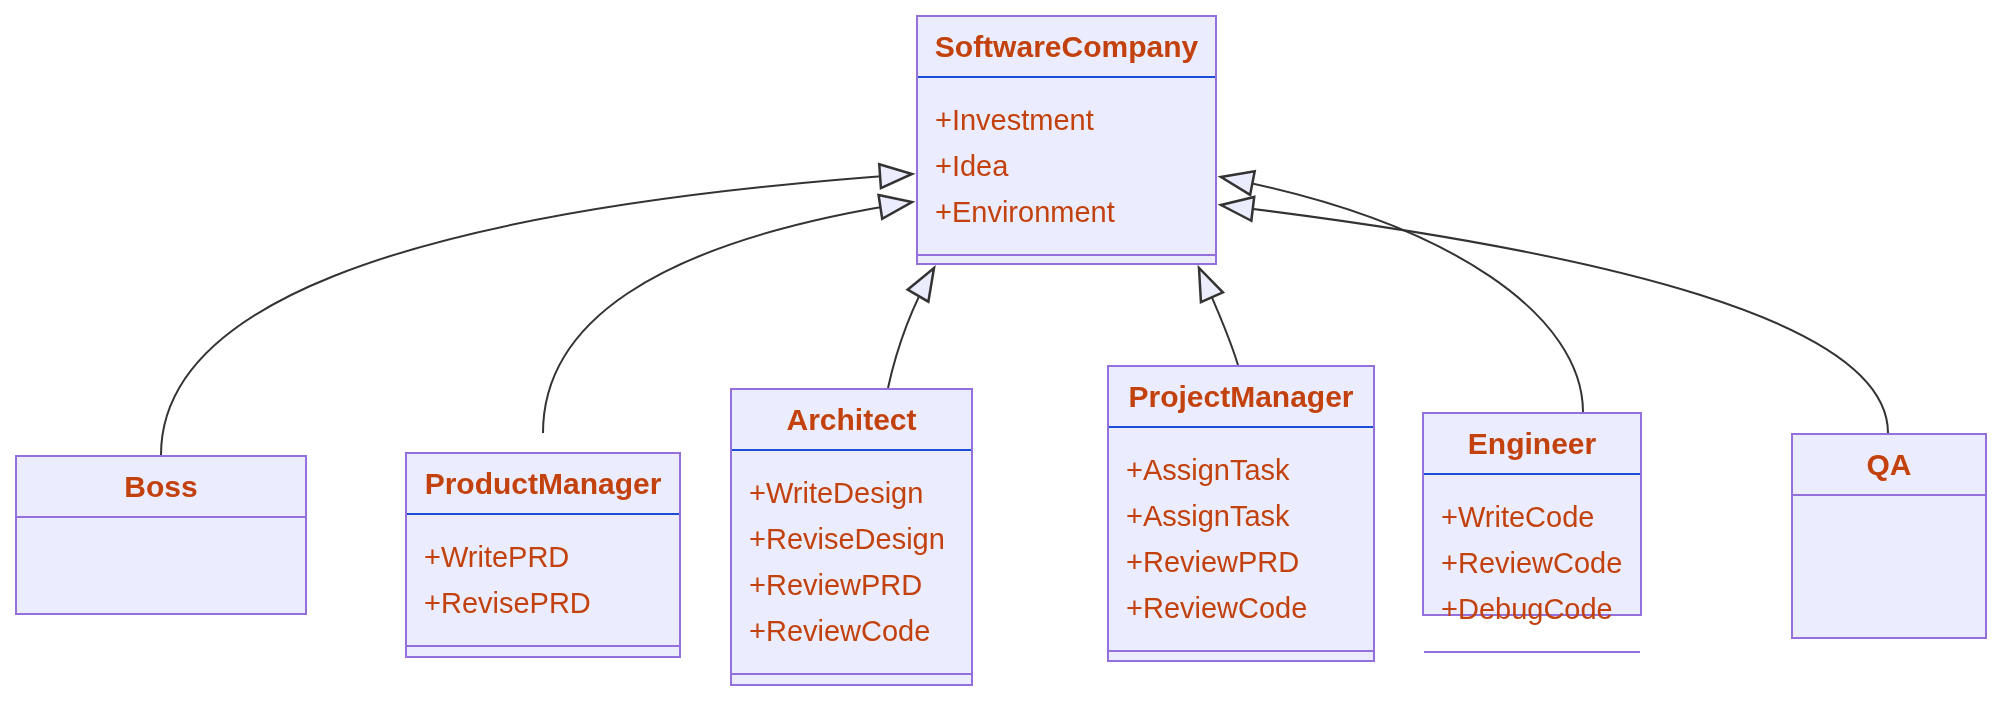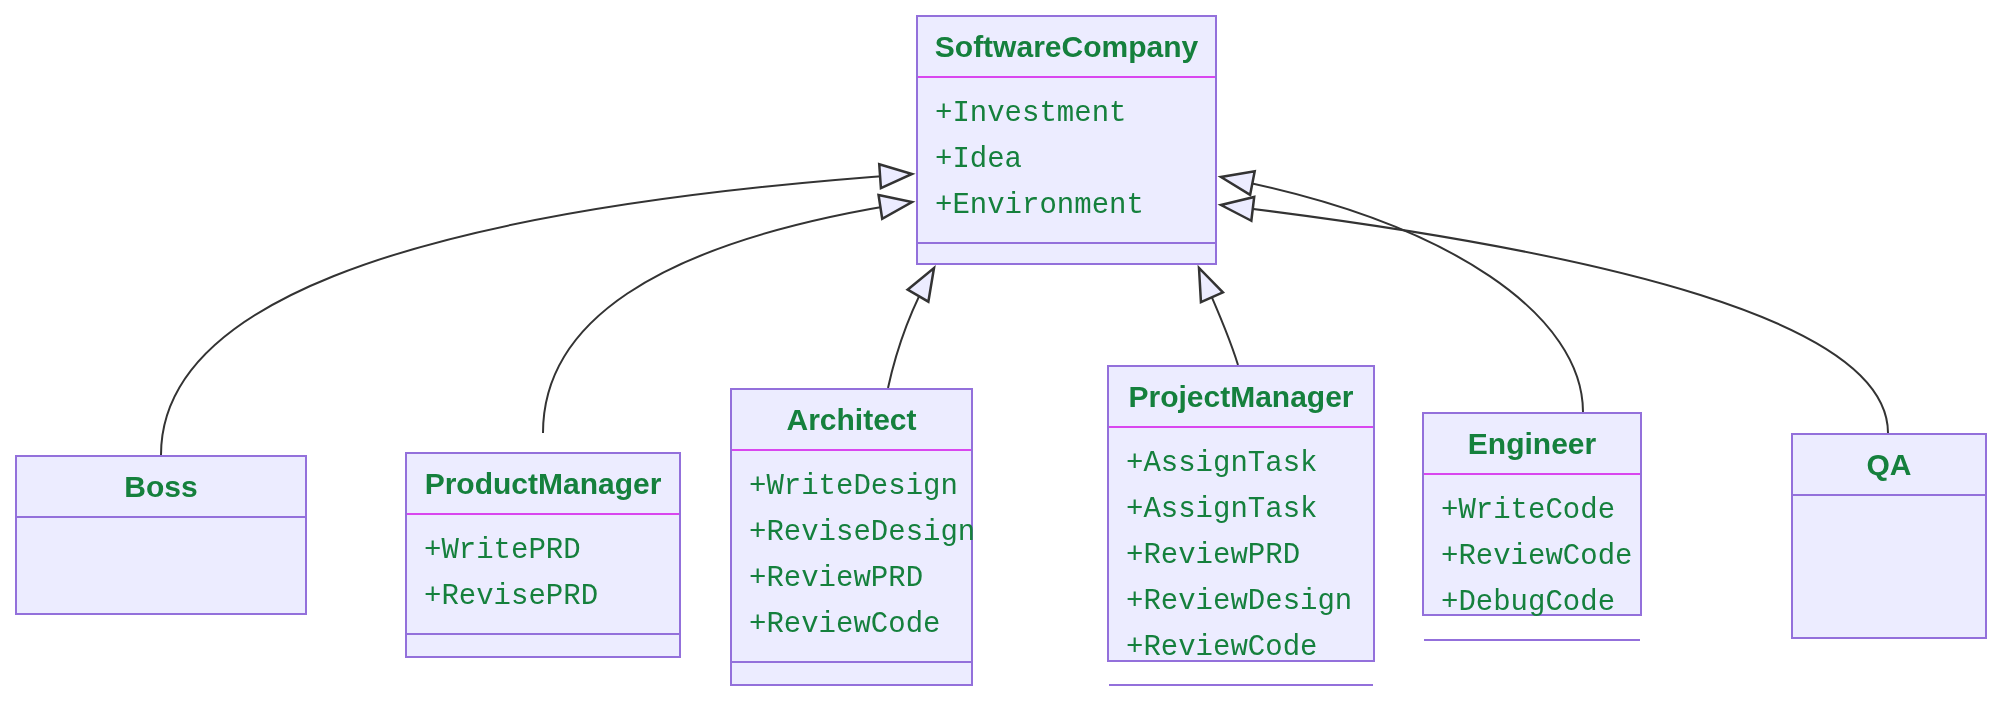--- a/index.html
+++ b/index.html
@@ -25,39 +25,38 @@
   .edge {
     fill: none;
     stroke: #333333;
     stroke-width: 2;
   }
   .class-box {
     position: absolute;
     box-sizing: border-box;
     background: #ECECFF;
     border: 2px solid #9370DB;
-    color: #15803d;
+    color: #c2410c;
     display: flex;
     flex-direction: column;
   }
   .class-title {
     height: 59px;
     flex: 0 0 59px;
     display: flex;
     align-items: center;
     justify-content: center;
     font-weight: bold;
     font-size: 30px;
     white-space: nowrap;
   }
   .class-attrs {
-    border-top: 2px solid #d946ef;
-    padding: 13px 0;
+    border-top: 2px solid #1d4ed8;
+    padding: 19px 0;
     flex: 0 0 auto;
-    font-family: Liberation Mono, monospace;
   }
   .class-attr {
     font-size: 29px;
     line-height: 46px;
     padding-left: 17px;
     white-space: nowrap;
   }
   .class-methods {
     border-top: 2px solid #9370DB;
     flex: 1 1 auto;
@@ -125,21 +124,20 @@
     </div>
     <div class="class-methods"></div>
   </div>
 
   <div class="class-box box-projectmanager">
     <div class="class-title">ProjectManager</div>
     <div class="class-attrs">
       <div class="class-attr">+AssignTask</div>
       <div class="class-attr">+AssignTask</div>
       <div class="class-attr">+ReviewPRD</div>
-      <div class="class-attr">+ReviewDesign</div>
       <div class="class-attr">+ReviewCode</div>
     </div>
     <div class="class-methods"></div>
   </div>
 
   <div class="class-box box-engineer">
     <div class="class-title">Engineer</div>
     <div class="class-attrs">
       <div class="class-attr">+WriteCode</div>
       <div class="class-attr">+ReviewCode</div>

